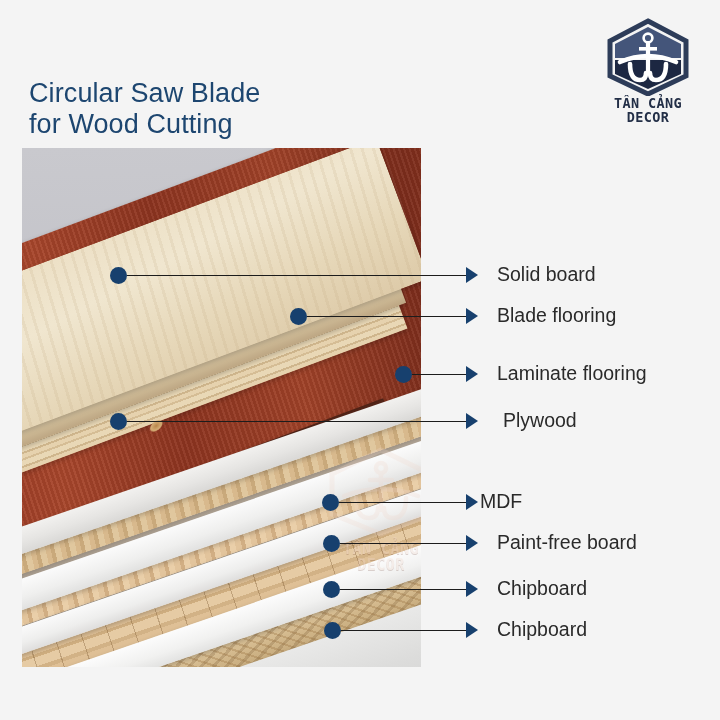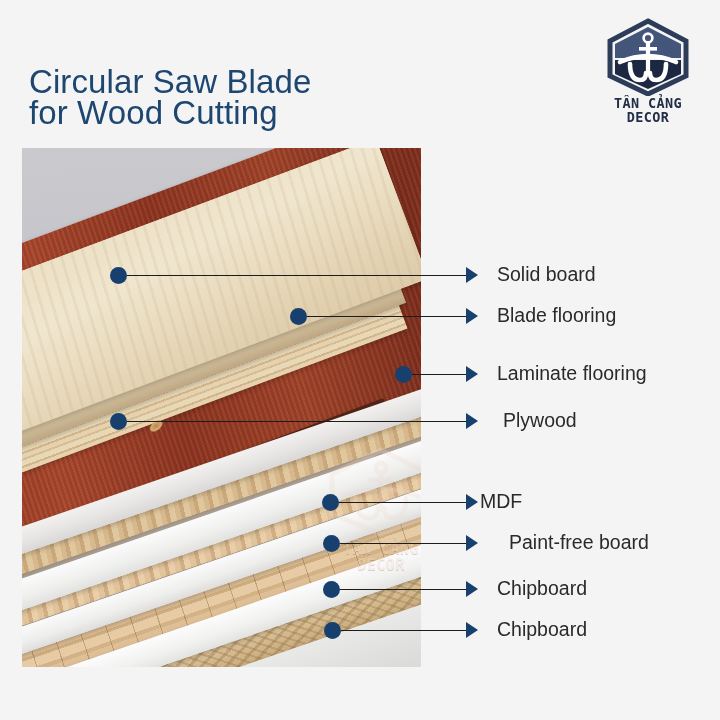--- a/index.html
+++ b/index.html
@@ -12,22 +12,22 @@
     background: #f4f4f4;
     font-family: "Liberation Sans", sans-serif;
     overflow: hidden;
     position: relative;
   }
 
   
   #page-title {
     position: absolute;
     left: 29px;
-    top: 66px;
-    font-size: 33px;
+    top: 78px;
+    font-size: 27px;
     line-height: 31px;
     color: #1d4670;
     letter-spacing: 0.1px;
     white-space: pre-line;
     font-weight: 400;
   }
 
   
   #brand-logo {
     position: absolute;
@@ -330,21 +330,21 @@
     <div class="callout-line" style="left: 127px; top: 421px; width: 339px; background: rgb(28, 28, 28);"></div>
     <div class="callout-arrow" style="left: 466px; top: 413px; border-left-color: rgb(23, 64, 110);"></div>
     <div class="callout-label" style="left: 497px; top: 411px; margin-left: 6px;">Plywood</div>
     <div class="callout-dot" style="left: 322px; top: 494px; background: rgb(23, 64, 110);"></div>
     <div class="callout-line" style="left: 339px; top: 502px; width: 127px; background: rgb(28, 28, 28);"></div>
     <div class="callout-arrow" style="left: 466px; top: 494px; border-left-color: rgb(23, 64, 110);"></div>
     <div class="callout-label" style="left: 480px; top: 492px;">MDF</div>
     <div class="callout-dot" style="left: 323px; top: 535px; background: rgb(23, 64, 110);"></div>
     <div class="callout-line" style="left: 340px; top: 543px; width: 126px; background: rgb(28, 28, 28);"></div>
     <div class="callout-arrow" style="left: 466px; top: 535px; border-left-color: rgb(23, 64, 110);"></div>
-    <div class="callout-label" style="left: 497px; top: 533px; margin-left: 12px;">Paint-free board</div>
+    <div class="callout-label" style="left: 497px; top: 533px;">Paint-free board</div>
     <div class="callout-dot" style="left: 323px; top: 581px; background: rgb(23, 64, 110);"></div>
     <div class="callout-line" style="left: 340px; top: 589px; width: 126px; background: rgb(28, 28, 28);"></div>
     <div class="callout-arrow" style="left: 466px; top: 581px; border-left-color: rgb(23, 64, 110);"></div>
     <div class="callout-label" style="left: 497px; top: 579px;">Chipboard</div>
     <div class="callout-dot" style="left: 324px; top: 622px; background: rgb(23, 64, 110);"></div>
     <div class="callout-line" style="left: 341px; top: 630px; width: 125px; background: rgb(28, 28, 28);"></div>
     <div class="callout-arrow" style="left: 466px; top: 622px; border-left-color: rgb(23, 64, 110);"></div>
     <div class="callout-label" style="left: 497px; top: 620px;">Chipboard</div>
   </div>
 

